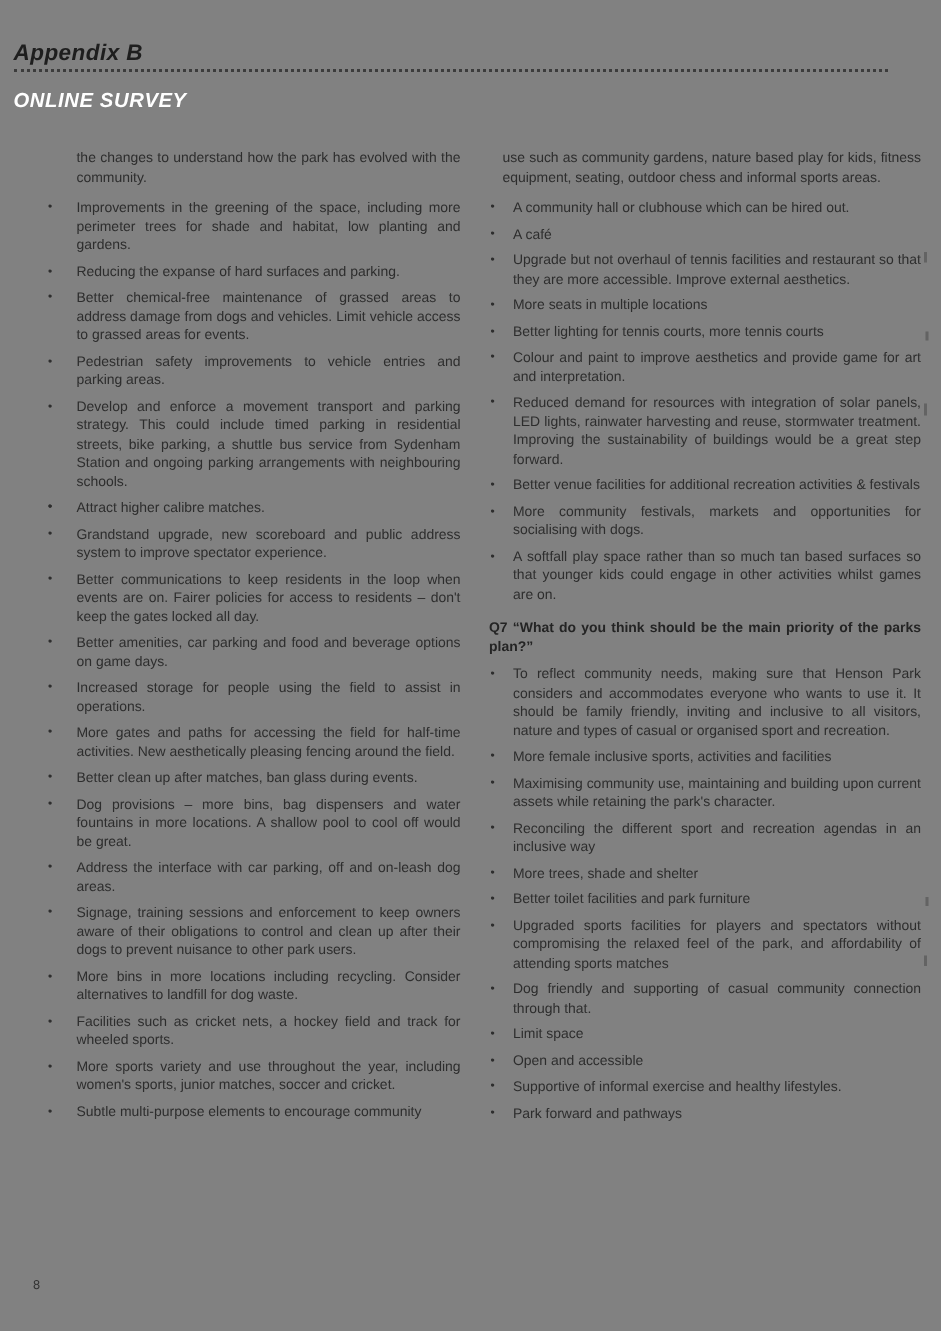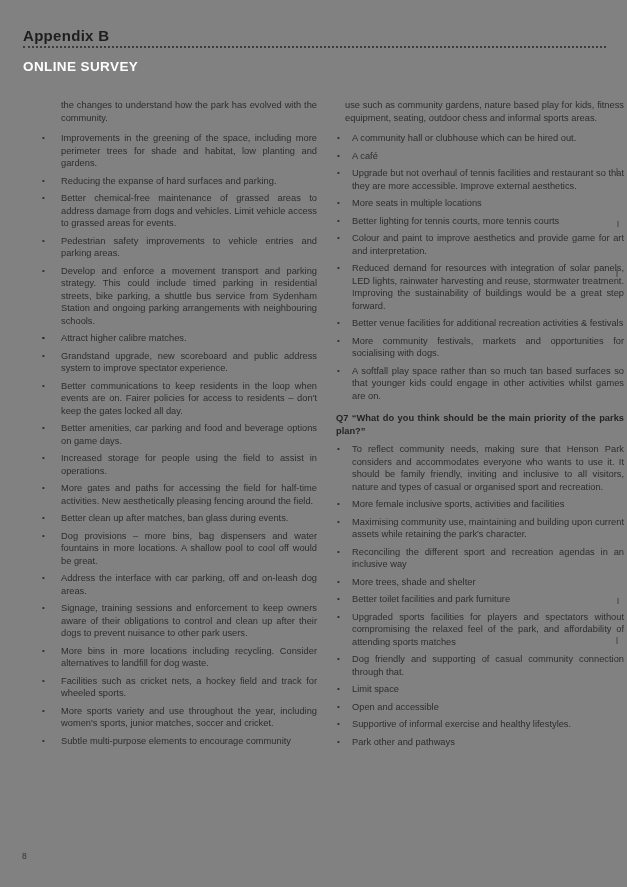--- a/index.html
+++ b/index.html
@@ -10,40 +10,40 @@
     overflow: hidden;
   }
   .page {
     position: relative;
     width: 627px; height: 887px;
     background: #818181;
     color: #2d2d2d;
     box-sizing: border-box;
   }
   .scan { filter: blur(0.35px); }
-  header { padding: 27px 20px 0 23px; }
+  header { padding: 27px 20px 0 9px; font-style: italic; }
   h1.title {
     margin: 0; padding: 0;
     font-size: 15px; font-weight: bold;
     color: #1e1e1e; letter-spacing: 0.3px;
   }
   .dotted-rule {
     width: 583px; height: 0;
     border-bottom: 2px dotted #3c3c3c;
     margin-top: 2px;
   }
   h2.subtitle {
     margin: 11px 0 0 0; padding: 0;
     font-size: 13.5px; font-weight: bold;
     color: #ffffff; letter-spacing: 0.4px;
   }
   .columns {
     display: flex;
     margin-top: 25px;
-    padding-left: 37px;
+    padding-left: 27px;
   }
   .col { font-size: 9.3px; line-height: 12.5px; text-align: justify; }
   .col.left  { width: 280px; margin-right: 19px; }
   .col.right { width: 288px; }
   p.intro { margin: 0 0 8px 0; }
   .col.left  p.intro { margin-left: 24px; }
   .col.right p.intro { margin-left: 9px; }
   ul.bullets { list-style: none; margin: 0; padding: 0; }
   ul.bullets li {
     position: relative;
@@ -173,21 +173,21 @@
           <li><span class="marker">•</span><span class="btext">Upgraded sports facilities for players and spectators without compromising the relaxed feel of the park, and affordability of attending sports matches</span></li>
 
           <li><span class="marker">•</span><span class="btext">Dog friendly and supporting of casual community connection through that.</span></li>
 
           <li><span class="marker">•</span><span class="btext">Limit space</span></li>
 
           <li><span class="marker">•</span><span class="btext">Open and accessible</span></li>
 
           <li><span class="marker">•</span><span class="btext">Supportive of informal exercise and healthy lifestyles.</span></li>
 
-          <li><span class="marker">•</span><span class="btext">Park other and pathways</span></li>
+          <li><span class="marker">•</span><span class="btext">Park forward and pathways</span></li>
         </ul>
     </section>
 
   </div>
 
   <div class="page-number">8</div>
 
   <div class="artifact" style="left:616px; top:168px; height:7px;"></div>
   <div class="artifact" style="left:617px; top:221px; height:6px;"></div>
   <div class="artifact" style="left:616px; top:269px; height:8px;"></div>

